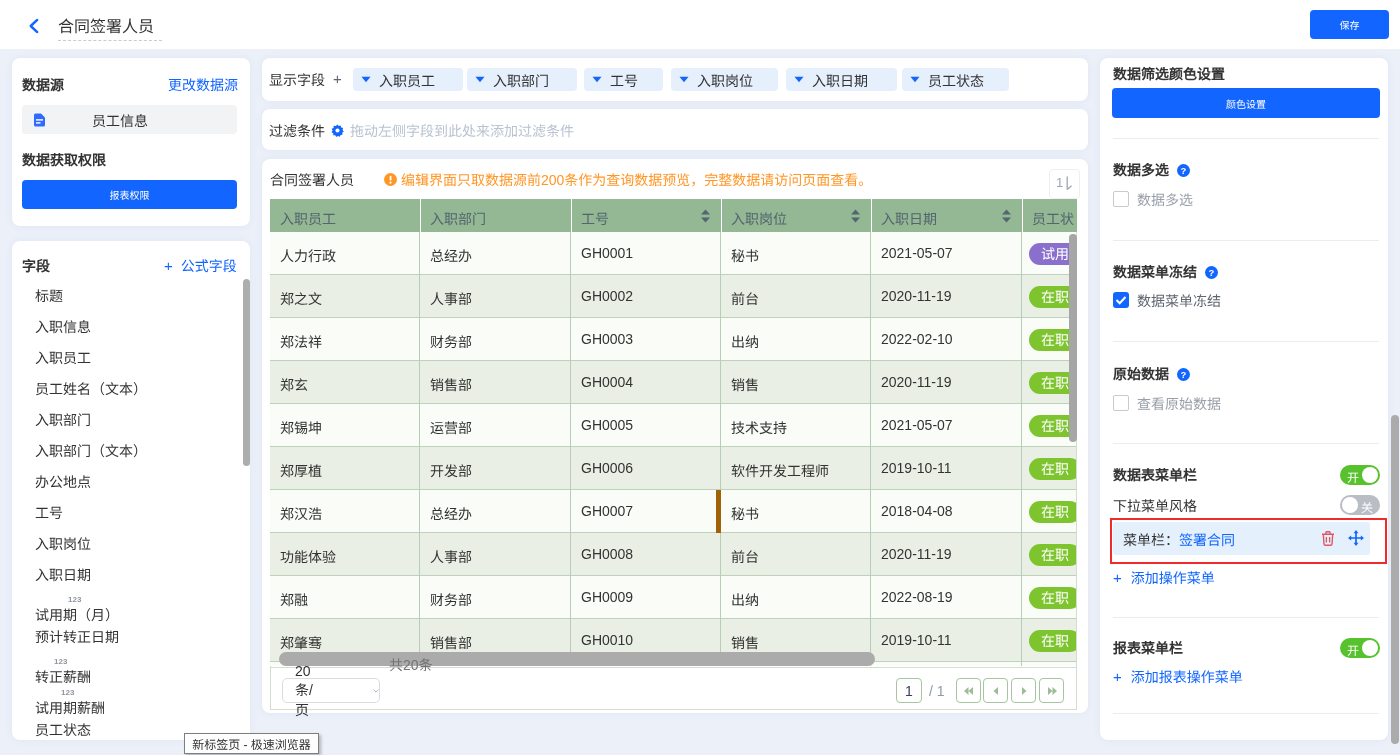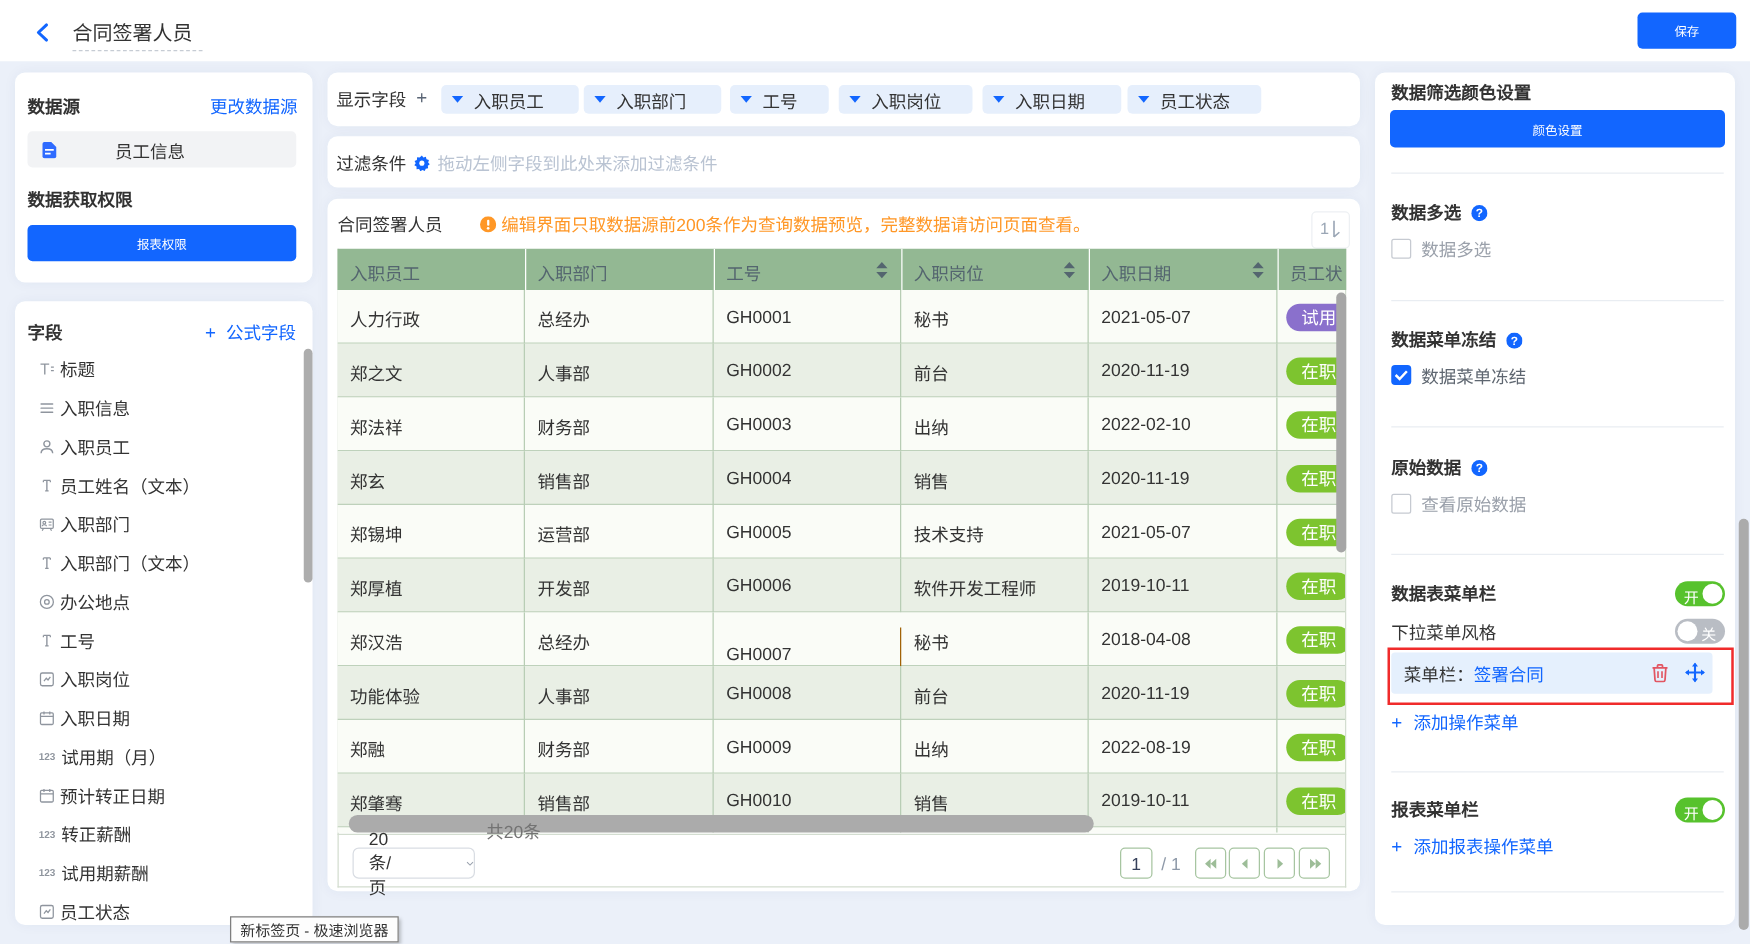--- a/index.html
+++ b/index.html
@@ -5,21 +5,21 @@
 *{margin:0;padding:0;box-sizing:border-box;}
 html,body{width:1400px;height:755px;overflow:hidden;}
 body{font-family:"Liberation Sans",sans-serif;background:#ebf0f9;position:relative;font-size:14px;color:#333;}
 .abs{position:absolute;}
 .card{position:absolute;background:#fff;border-radius:8px;box-shadow:0 0 10px rgba(30,60,120,.05);}
 .bold{font-weight:bold;}
 .blue{color:#1266ff;}
 .btn{position:absolute;background:#1266ff;color:#fff;border-radius:4px;display:flex;align-items:center;justify-content:center;font-size:10px;}
 .row{display:flex;align-items:center;gap:37px;}
 
-.fitem{position:absolute;left:31px;height:20px;display:flex;align-items:center;}
+.fitem{position:absolute;left:31px;height:20px;display:flex;align-items:center;flex-direction:column;}
 .fic{width:13px;height:13px;}
 .fic123{font-size:8px;color:#8f959e;letter-spacing:0;width:14px;display:inline-block;font-weight:bold;}
 .flab{margin-left:4px;color:#333;}
 .chip{position:absolute;top:68px;height:23px;background:#e6effc;border-radius:4px;display:flex;align-items:center;padding-left:8px;}
 .chip svg{flex:none;}
 .chip span{margin-left:8px;color:#333;}
 </style>
 </head>
 <body>
 
@@ -371,21 +371,21 @@
         <div style="position:absolute;left:7px;top:11px;height:22px;border-radius:11px;background:#7dc42f;color:#fff;padding:0 12px;line-height:22px;white-space:nowrap;">在职</div>
       </div>
 </div>
 <div style="position:absolute;left:0;top:258px;width:806px;height:43px;background:#fafcf7;border-bottom:1px solid #bed1bb;">
 <div style="position:absolute;left:0px;top:0;width:150px;height:43px;border-right:1px solid #b8cdb5;">
         <span style="position:absolute;left:10px;top:13px;">郑汉浩</span>
       </div>
 <div style="position:absolute;left:150px;top:0;width:151px;height:43px;border-right:1px solid #b8cdb5;">
         <span style="position:absolute;left:10px;top:13px;">总经办</span>
       </div>
-<div style="position:absolute;left:301px;top:12px;width:150px;height:43px;border-right:1px solid #a16207;">
+<div style="position:absolute;left:301px;top:0;width:150px;height:43px;border-right:5px solid #a16207;">
         <span style="position:absolute;left:10px;top:13px;">GH0007</span>
       </div>
 <div style="position:absolute;left:451px;top:0;width:150px;height:43px;border-right:1px solid #b8cdb5;">
         <span style="position:absolute;left:10px;top:13px;">秘书</span>
       </div>
 <div style="position:absolute;left:601px;top:0;width:151px;height:43px;border-right:1px solid #b8cdb5;">
         <span style="position:absolute;left:10px;top:13px;">2018-04-08</span>
       </div>
 <div style="position:absolute;left:752px;top:0;width:60px;height:43px;">
         <div style="position:absolute;left:7px;top:11px;height:22px;border-radius:11px;background:#7dc42f;color:#fff;padding:0 12px;line-height:22px;white-space:nowrap;">在职</div>

